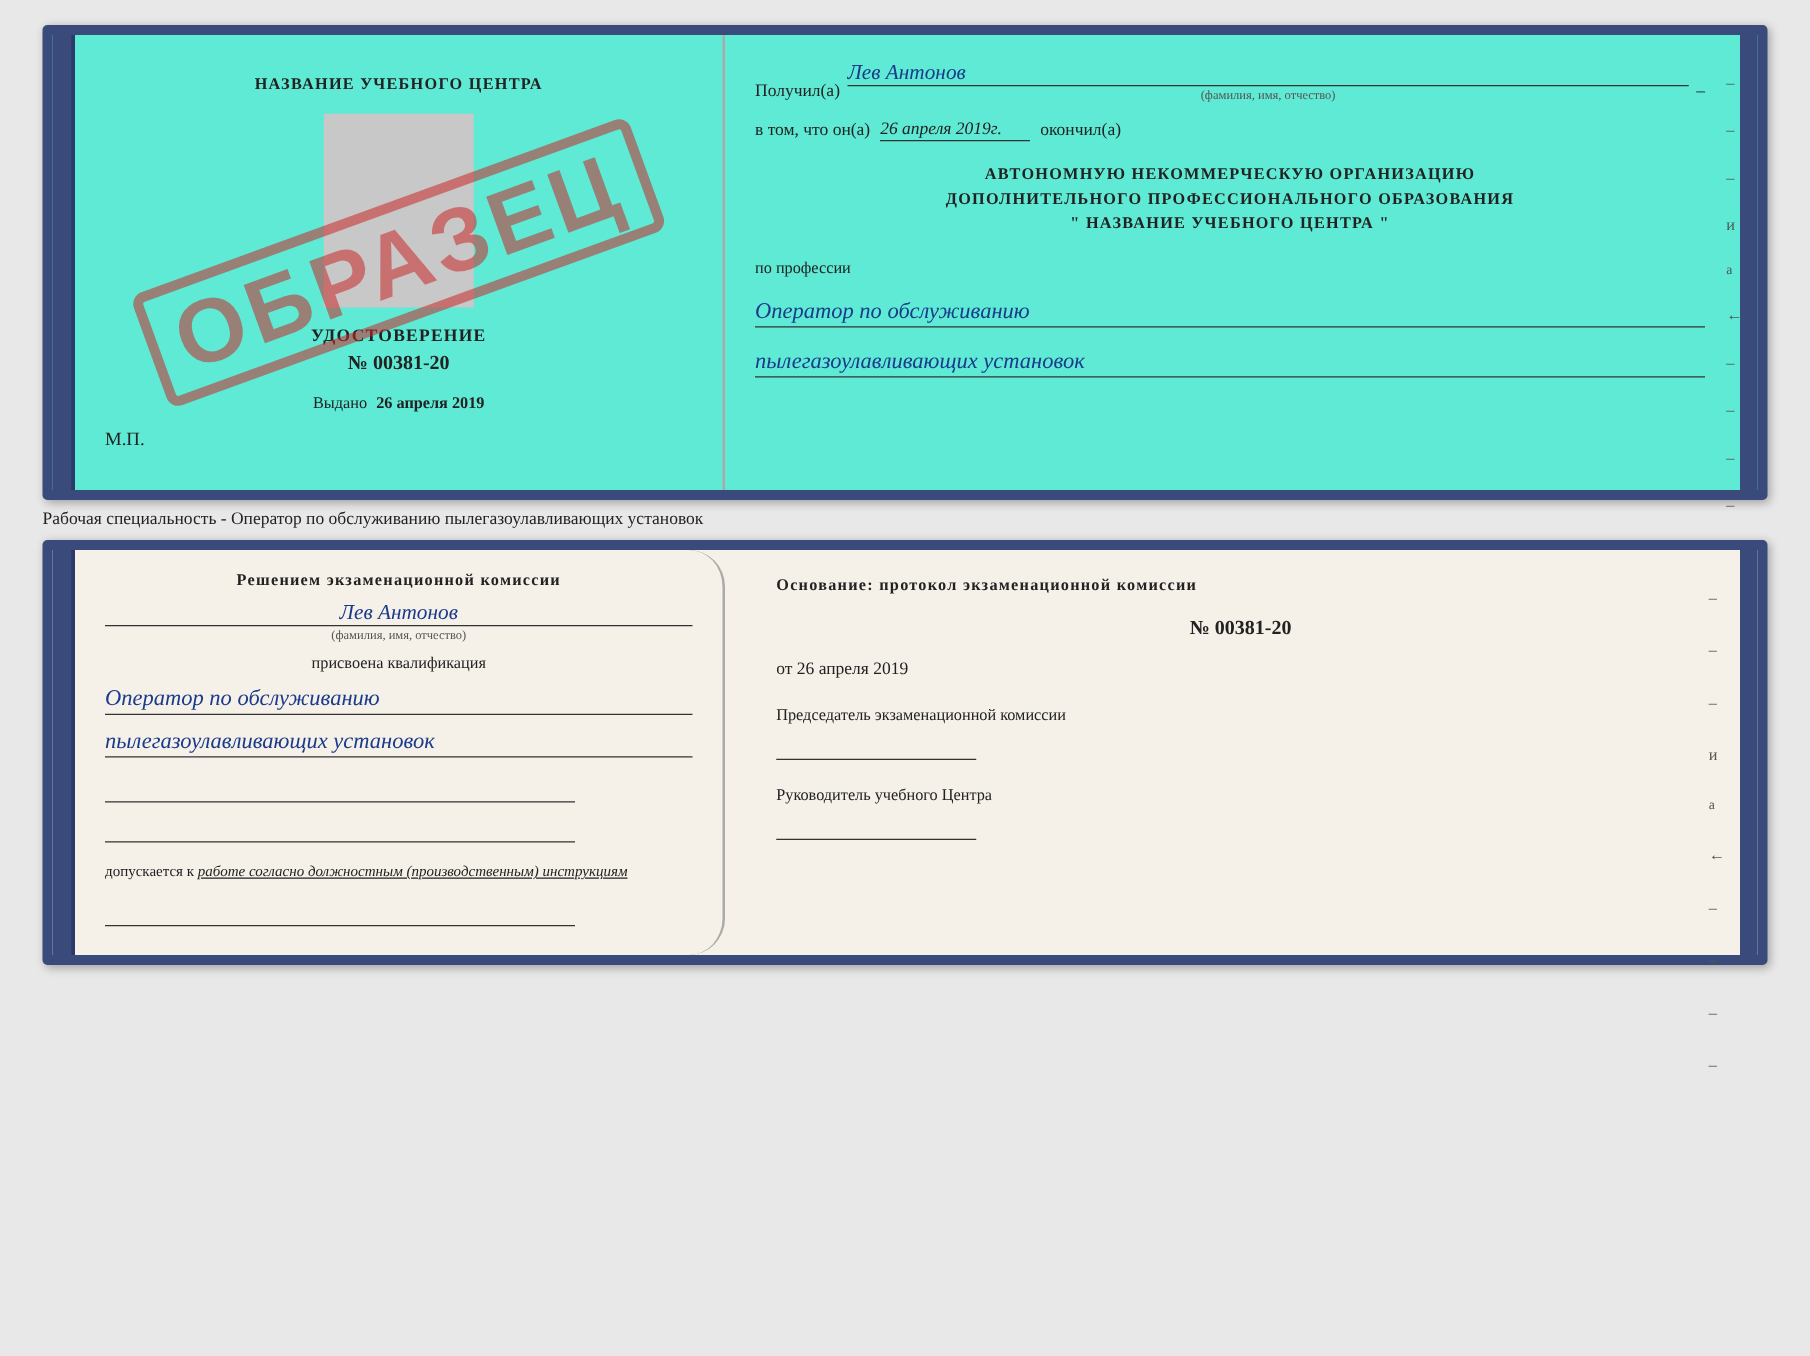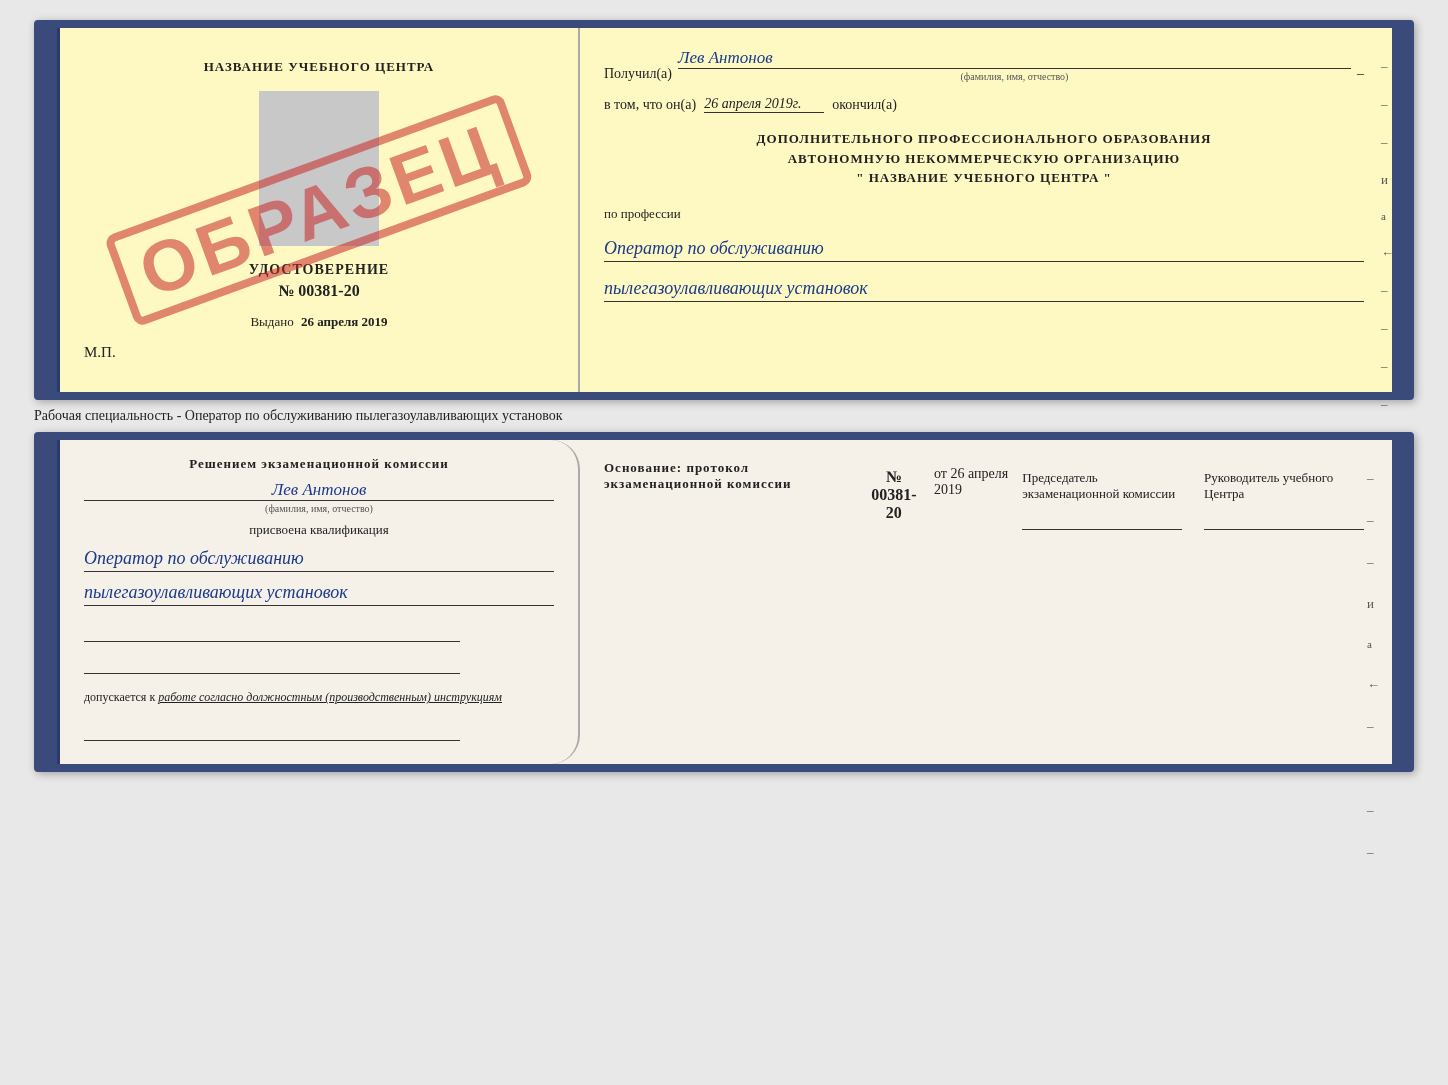--- a/index.html
+++ b/index.html
@@ -20,21 +20,21 @@
       flex-direction: column;
       align-items: flex-start;
       gap: 8px;
       width: 100%;
       max-width: 1380px;
     }
 
     .certificate-book {
       display: flex;
       width: 100%;
-      background: #fef9c3;
+      background: #5eead4;
       border: 8px solid #3a4a7a;
       border-radius: 4px;
       position: relative;
       min-height: 380px;
       box-shadow: 2px 2px 8px rgba(0,0,0,0.3);
     }
 
     .book-spine {
       width: 18px;
       background: #3a4a7a;
@@ -224,21 +224,23 @@
       gap: 8px;
       min-width: 480px;
       max-width: 520px;
       border-radius: 29px;
     }
 
     .bottom-right {
       flex: 1;
       padding: 20px 28px 20px 24px;
       display: flex;
+      flex-direction: column;
       gap: 10px;
+      margin-left: 17px;
     }
 
     .resheniem-text {
       font-size: 13px;
       letter-spacing: 1px;
       color: #222;
       font-weight: bold;
       text-align: center;
     }
 
@@ -358,22 +360,22 @@
         <span style="font-size:14px; color:#222;">–</span>
       </div>
 
       <div class="v-tom-row">
         <span style="color:#222;">в том, что он(а)</span>
         <span class="date-underline">26 апреля 2019г.</span>
         <span style="color:#222;">окончил(а)</span>
       </div>
 
       <div class="org-block">
+        <div>АВТОНОМНУЮ НЕКОММЕРЧЕСКУЮ ОРГАНИЗАЦИЮ</div>
         <div>ДОПОЛНИТЕЛЬНОГО ПРОФЕССИОНАЛЬНОГО ОБРАЗОВАНИЯ</div>
-        <div>АВТОНОМНУЮ НЕКОММЕРЧЕСКУЮ ОРГАНИЗАЦИЮ</div>
         <div>"    НАЗВАНИЕ УЧЕБНОГО ЦЕНТРА    "</div>
       </div>
 
       <div class="professiya-label">по профессии</div>
       <div class="professiya-value">Оператор по обслуживанию</div>
       <div class="professiya-value">пылегазоулавливающих установок</div>
 
       <div style="position:absolute; right:12px; top:30px; display:flex; flex-direction:column; gap:22px; font-size:13px; color:#555;">
         <span>–</span>
         <span>–</span>

